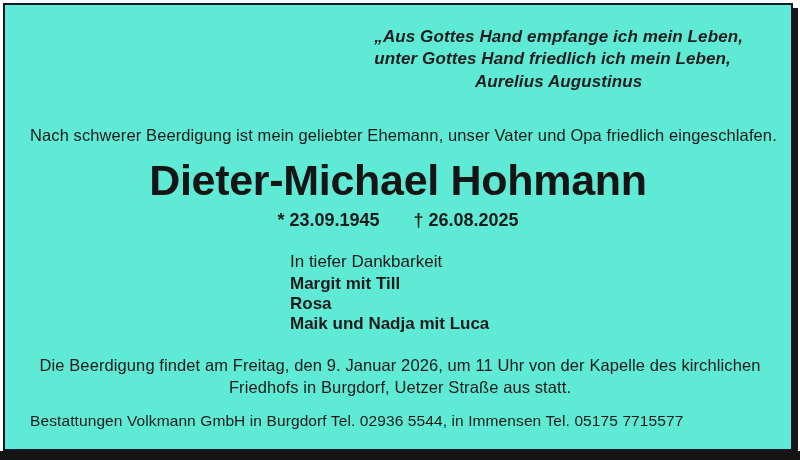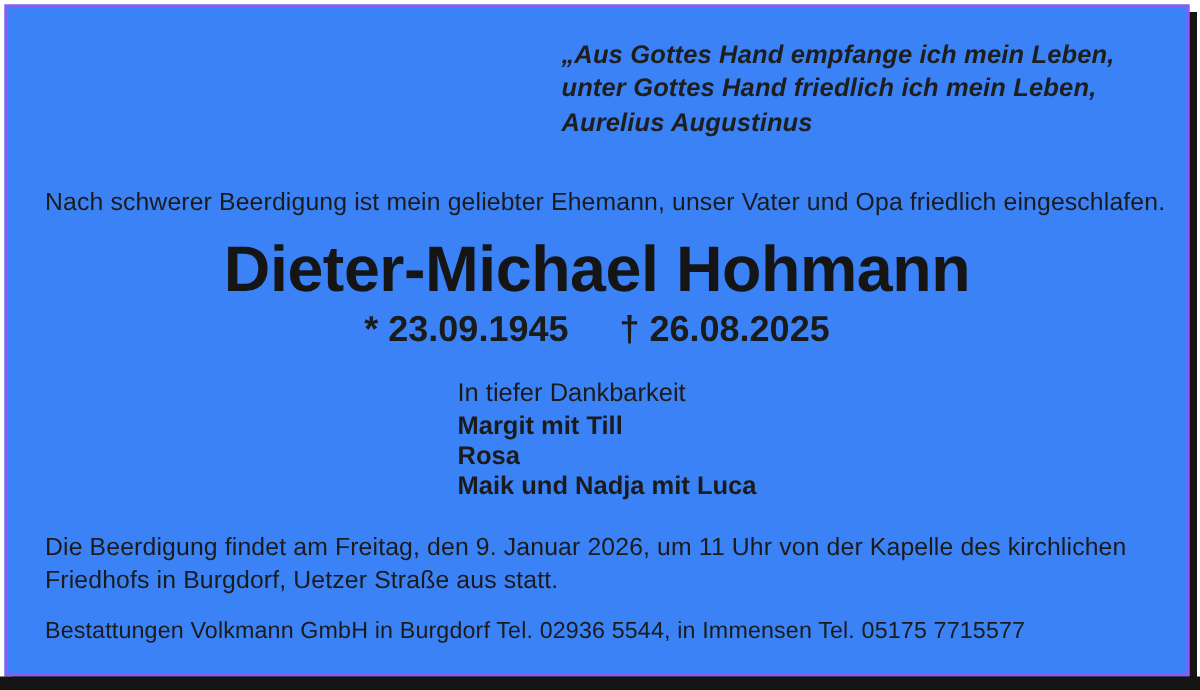--- a/index.html
+++ b/index.html
@@ -19,22 +19,22 @@
     width: 800px;
     height: 460px;
     background: #ffffff;
   }
   .sheet {
     position: absolute;
     left: 3px;
     top: 3px;
     width: 786px;
     height: 444px;
-    background: #3b82f6;
-    border: 2px solid #8b5cf6;
+    background: #5eead4;
+    border: 2px solid #0f172a;
     box-shadow: 5px 5px 0 0 #161616;
   }
   .bottom-strip {
     position: absolute;
     left: 0;
     bottom: 0;
     width: 800px;
     height: 9px;
     background: #141414;
   }
@@ -45,21 +45,21 @@
     right: 48px;
     text-align: left;
     font-style: italic;
     font-weight: 600;
     font-size: 17px;
     line-height: 22px;
     letter-spacing: 0.1px;
     color: #1e1e1e;
   }
   .quote-attribution {
-    text-align: left;
+    text-align: center;
     margin-top: 1px;
   }
   
   .intro-line {
     position: absolute;
     left: 25px;
     top: 119px;
     width: 745px;
     font-size: 16.5px;
     line-height: 22px;
@@ -82,29 +82,29 @@
   }
   
   .dates-row {
     position: absolute;
     left: 0;
     top: 203px;
     width: 100%;
     display: flex;
     justify-content: center;
     gap: 34px;
-    font-size: 24px;
+    font-size: 18px;
     line-height: 24px;
     font-weight: 600;
     color: #1b1b1b;
   }
   
   .mourners-block {
     position: absolute;
-    left: 300px;
+    left: 285px;
     top: 247px;
     font-size: 17px;
     line-height: 20px;
     color: #1b1b1b;
   }
   .mourners-heading {
     font-weight: 400;
     margin-bottom: 2px;
   }
   .mourner-name {
@@ -113,20 +113,21 @@
   
   .funeral-details {
     position: absolute;
     left: 25px;
     top: 350px;
     width: 740px;
     font-size: 16.5px;
     line-height: 21.5px;
     letter-spacing: 0.1px;
     color: #1b1b1b;
+    text-align: center;
   }
   
   .funeral-home {
     position: absolute;
     left: 25px;
     top: 406px;
     width: 740px;
     font-size: 15.5px;
     line-height: 20px;
     letter-spacing: 0.1px;

